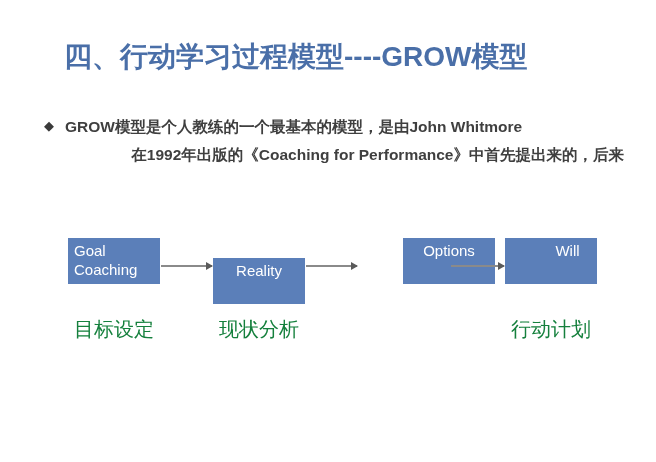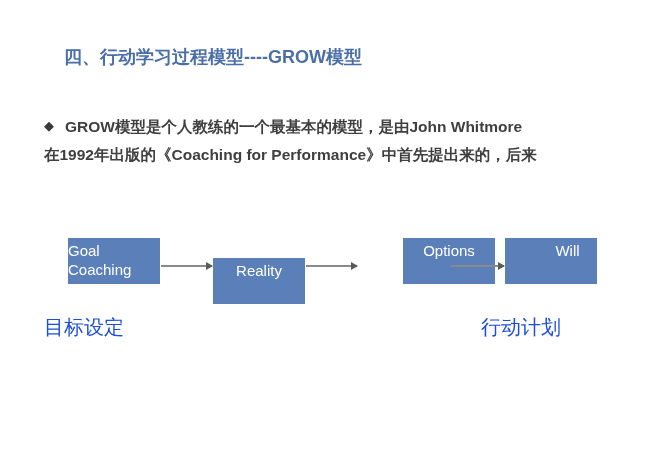--- a/index.html
+++ b/index.html
@@ -20,21 +20,21 @@
     height: 462px;
     background: #ffffff;
   }
 
   
   .slide-title {
     position: absolute;
     left: 64px;
     top: 40px;
     width: 560px;
-    font-size: 18px;
+    font-size: 28px;
     font-weight: bold;
     color: #4A6FA8;
     letter-spacing: 0px;
     line-height: 34px;
     white-space: nowrap;
   }
 
   
   .body-block {
     position: absolute;
@@ -51,20 +51,21 @@
   }
   .bullet-icon {
     display: inline-block;
     color: #3a3a3a;
     font-size: 13px;
     vertical-align: 2px;
     margin-right: 11px;
   }
   .body-line.indent {
     padding-left: 0px;
+    text-align: right;
   }
 
   
   .diagram {
     position: absolute;
     left: 0;
     top: 0;
     width: 656px;
     height: 462px;
     pointer-events: none;
@@ -82,21 +83,21 @@
     color: #ffffff;
     font-size: 15px;
     line-height: 19px;
     padding-top: 3px;
   }
   .proc-box.b1 { left: 68px; }
   .proc-box.b2 { left: 213px; margin-top: 20px; }
   .proc-box.b3 { left: 358px; margin-left: 45px; }
   .proc-box.b4 { left: 505px; padding-left: 33px; }
 
-  .proc-box.b1 .box-label { text-align: left; padding-left: 0; }
+  .proc-box.b1 .box-label { text-align: left; padding-left: 6px; }
   .proc-box.b2 .box-label,
   .proc-box.b3 .box-label,
   .proc-box.b4 .box-label { text-align: center; }
 
   
   .arrow {
     position: absolute;
     top: 265px;
     height: 2px;
   }
@@ -120,25 +121,25 @@
   }
   .arrow.a1 { left: 161px; width: 51px; }
   .arrow.a2 { left: 306px; width: 51px; }
   .arrow.a3 { left: 451px; width: 53px; }
 
   
   .caption {
     position: absolute;
     top: 315px;
     width: 140px;
+    text-align: center;
     font-size: 20px;
-    color: #1d4ed8;
+    color: #15803d;
     line-height: 28px;
     white-space: nowrap;
-    font-family: Liberation Mono, monospace;
   }
   .caption.c1 { left: 44px; }
   .caption.c2 { left: 189px; }
   .caption.c3 { left: 334px; }
   .caption.c4 { left: 481px; }
 </style>
 </head>
 <body>
 
 <div class="slide">
@@ -180,16 +181,17 @@
     <div class="arrow a3">
       <span class="shaft"></span>
       <span class="head"></span>
     </div>
 
     <div class="proc-box b4">
       <span class="box-label">Will</span>
     </div>
 
     <div class="caption c1">目标设定</div>
+    <div class="caption c2">现状分析</div>
     <div class="caption c4">行动计划</div>
 
   </div>
 </div>
 
 </body></html>

